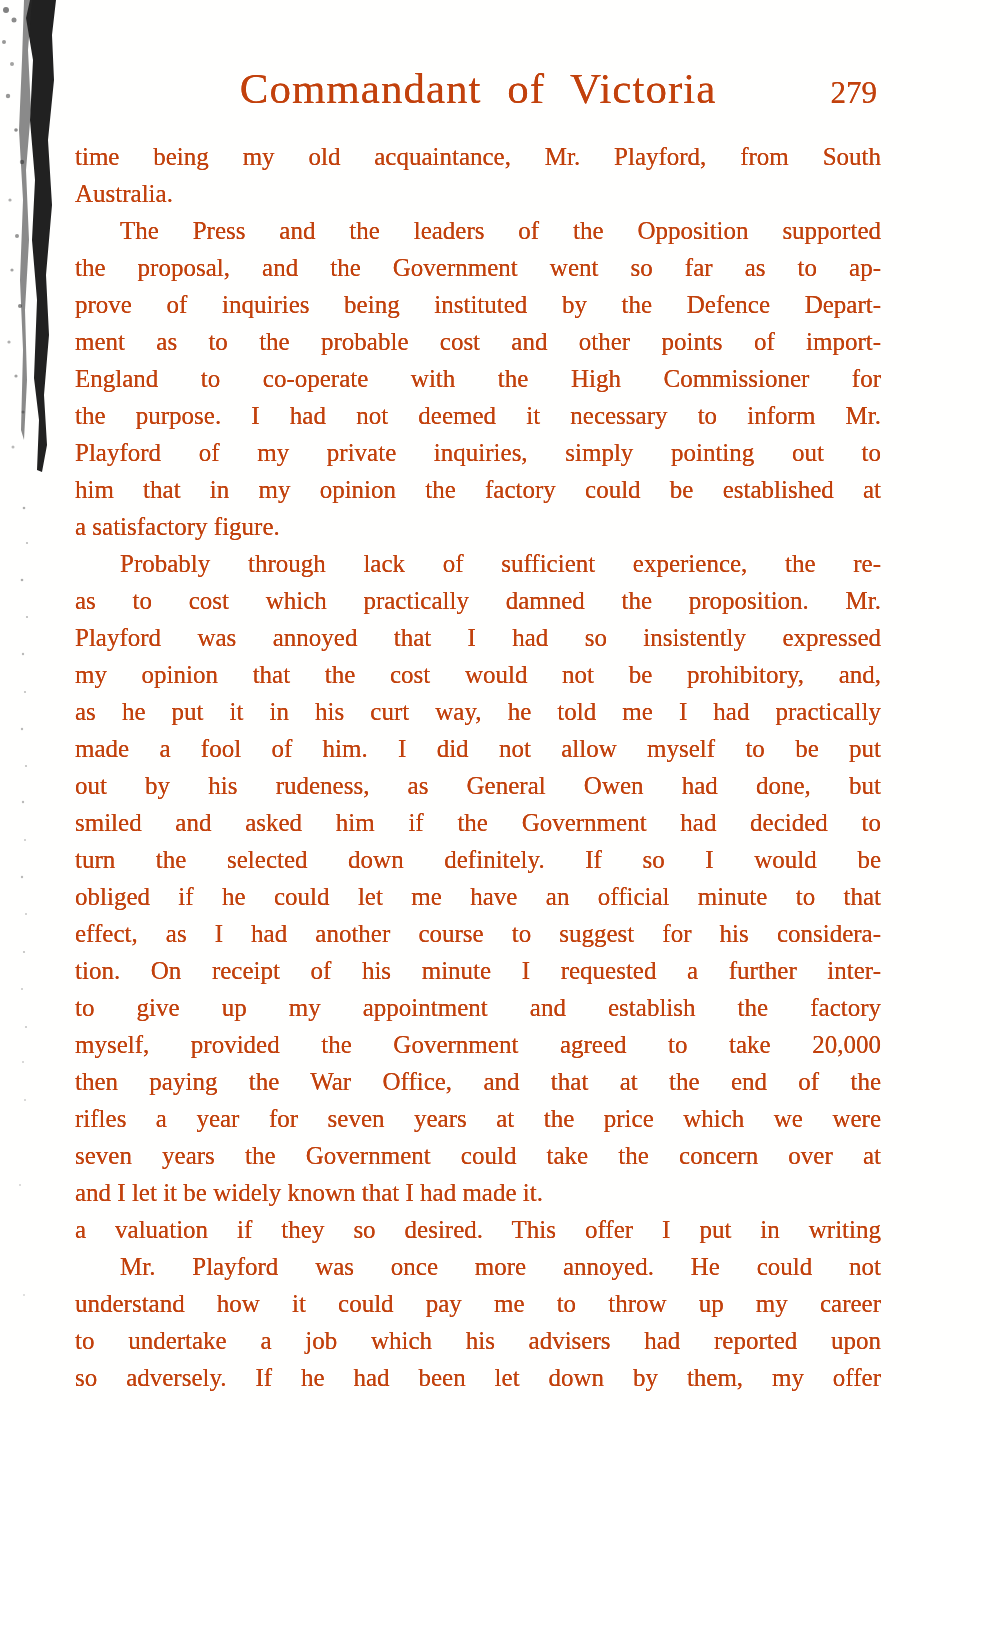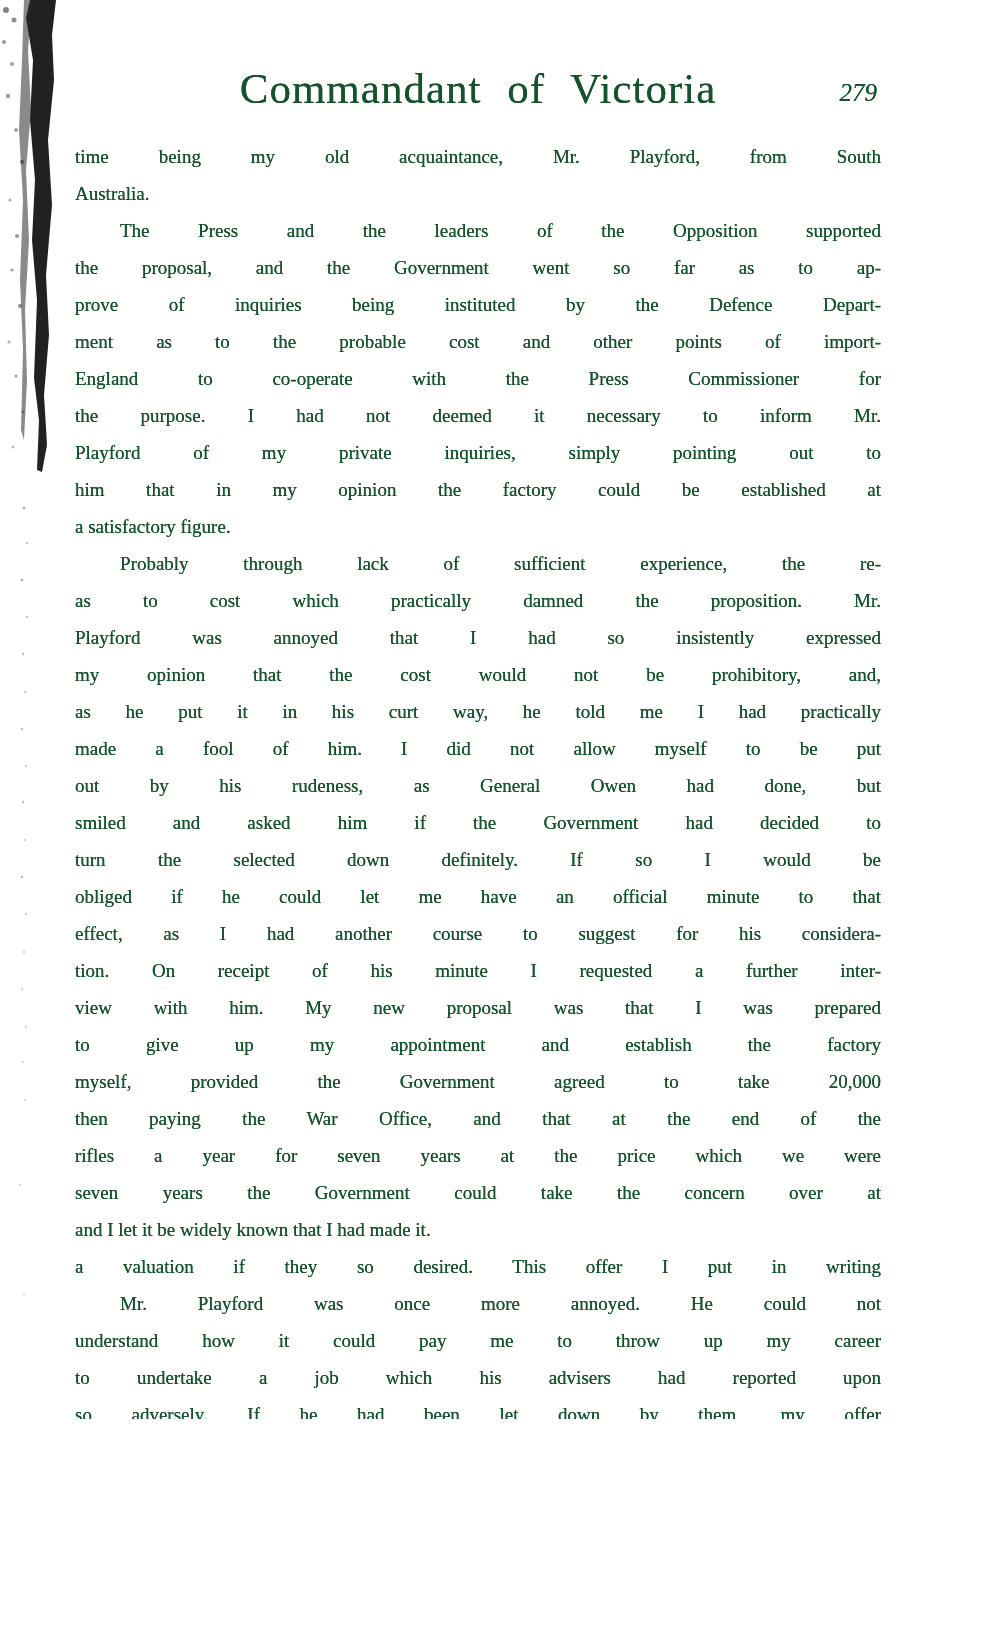--- a/index.html
+++ b/index.html
@@ -9,21 +9,21 @@
     height: 1637px;
     overflow: hidden;
     background: #ffffff;
   }
   .page {
     position: relative;
     width: 1000px;
     height: 1419px;
     background: #fffffe;
     font-family: "Liberation Serif", "DejaVu Serif", serif;
-    color: #14532d;
+    color: #c2410c;
     overflow: hidden;
   }
   
   .running-header {
     position: absolute;
     left: 75px;
     top: 62px;
     width: 806px;
     height: 54px;
   }
@@ -34,32 +34,31 @@
     line-height: 54px;
     letter-spacing: 1px;
     word-spacing: 14px;
     white-space: nowrap;
     text-shadow: 0 0 0.6px currentColor;
   }
   .folio {
     position: absolute;
     right: 4px;
     top: 13px;
-    font-size: 25px;
+    font-size: 31px;
     line-height: 36px;
     text-shadow: 0 0 0.5px currentColor;
-    font-style: italic;
   }
   
   .text-block {
     position: absolute;
     left: 75px;
     top: 138px;
     width: 806px;
-    font-size: 19px;
+    font-size: 25px;
     line-height: 37px;
     text-shadow: 0 0 0.5px currentColor;
   }
   .text-line {
     text-align: justify;
     text-align-last: justify;
   }
   .text-line.indent {
     text-indent: 45px;
   }
@@ -125,38 +124,37 @@
     <span class="folio">279</span>
   </header>
 
   <main class="text-block">
       <div class="text-line">time being my old acquaintance, Mr. Playford, from South</div>
       <div class="text-line para-end">Australia.</div>
       <div class="text-line indent">The Press and the leaders of the Opposition supported</div>
       <div class="text-line">the proposal, and the Government went so far as to ap-</div>
       <div class="text-line">prove of inquiries being instituted by the Defence Depart-</div>
       <div class="text-line">ment as to the probable cost and other points of import-</div>
-      <div class="text-line">England to co-operate with the Press Commissioner for</div>
+      <div class="text-line">England to co-operate with the High Commissioner for</div>
       <div class="text-line">the purpose. I had not deemed it necessary to inform Mr.</div>
       <div class="text-line">Playford of my private inquiries, simply pointing out to</div>
       <div class="text-line">him that in my opinion the factory could be established at</div>
       <div class="text-line para-end">a satisfactory figure.</div>
       <div class="text-line indent">Probably through lack of sufficient experience, the re-</div>
       <div class="text-line">as to cost which practically damned the proposition. Mr.</div>
       <div class="text-line">Playford was annoyed that I had so insistently expressed</div>
       <div class="text-line">my opinion that the cost would not be prohibitory, and,</div>
       <div class="text-line">as he put it in his curt way, he told me I had practically</div>
       <div class="text-line">made a fool of him. I did not allow myself to be put</div>
       <div class="text-line">out by his rudeness, as General Owen had done, but</div>
       <div class="text-line">smiled and asked him if the Government had decided to</div>
       <div class="text-line">turn the selected down definitely. If so I would be</div>
       <div class="text-line">obliged if he could let me have an official minute to that</div>
       <div class="text-line">effect, as I had another course to suggest for his considera-</div>
       <div class="text-line">tion. On receipt of his minute I requested a further inter-</div>
-      <div class="text-line">view with him. My new proposal was that I was prepared</div>
       <div class="text-line">to give up my appointment and establish the factory</div>
       <div class="text-line">myself, provided the Government agreed to take 20,000</div>
       <div class="text-line">then paying the War Office, and that at the end of the</div>
       <div class="text-line">rifles a year for seven years at the price which we were</div>
       <div class="text-line">seven years the Government could take the concern over at</div>
       <div class="text-line para-end">and I let it be widely known that I had made it.</div>
       <div class="text-line">a valuation if they so desired. This offer I put in writing</div>
       <div class="text-line indent">Mr. Playford was once more annoyed. He could not</div>
       <div class="text-line">understand how it could pay me to throw up my career</div>
       <div class="text-line">to undertake a job which his advisers had reported upon</div>

